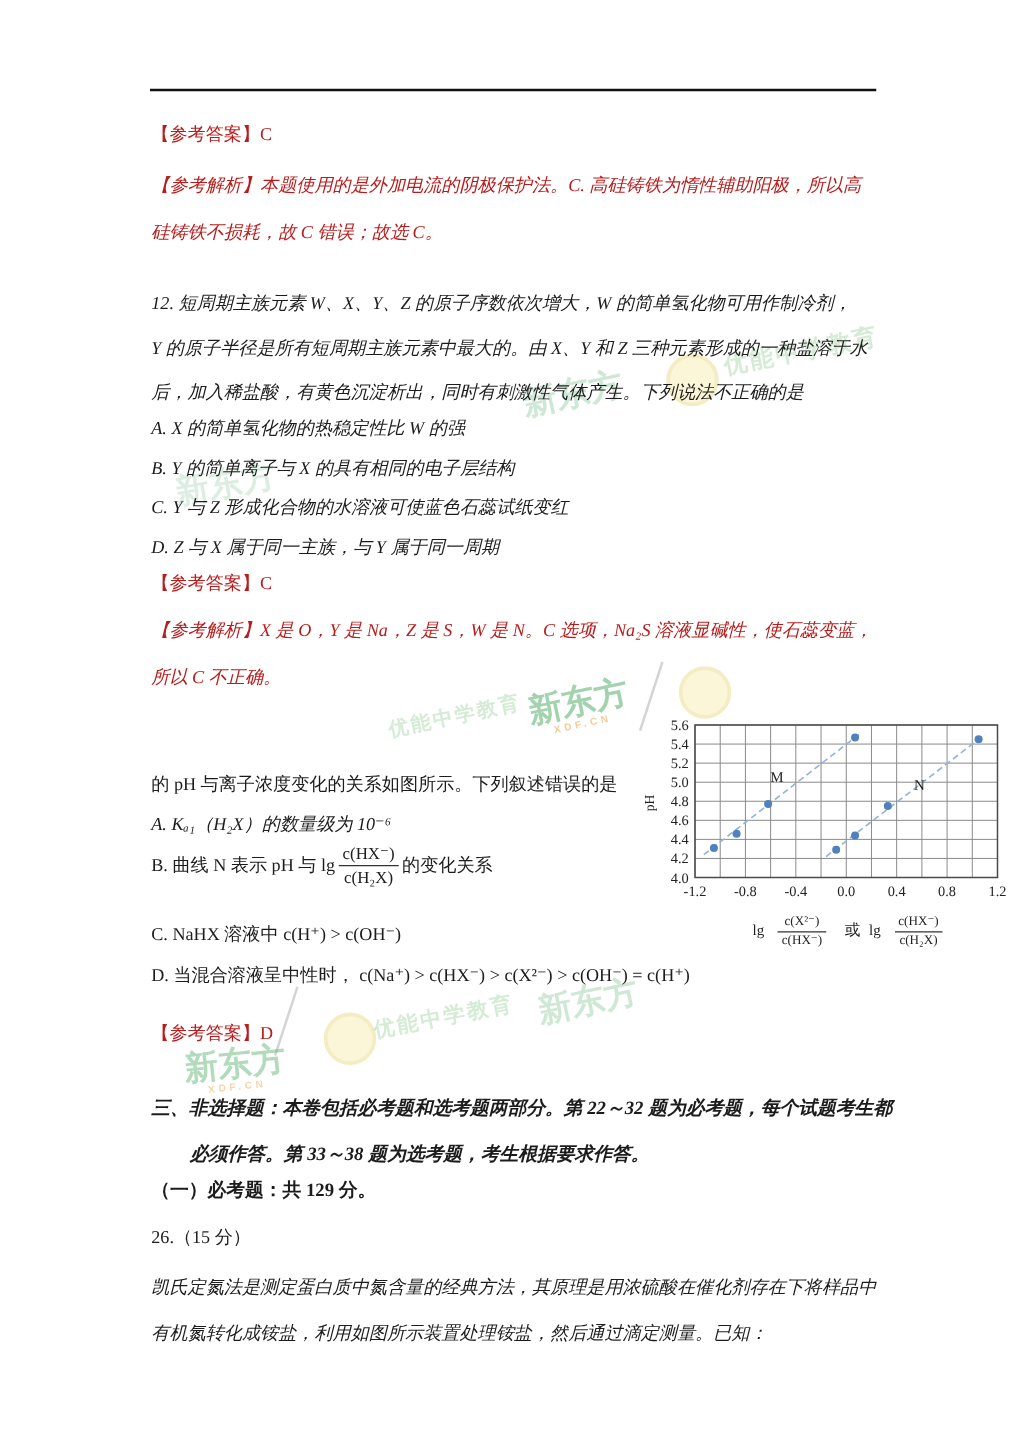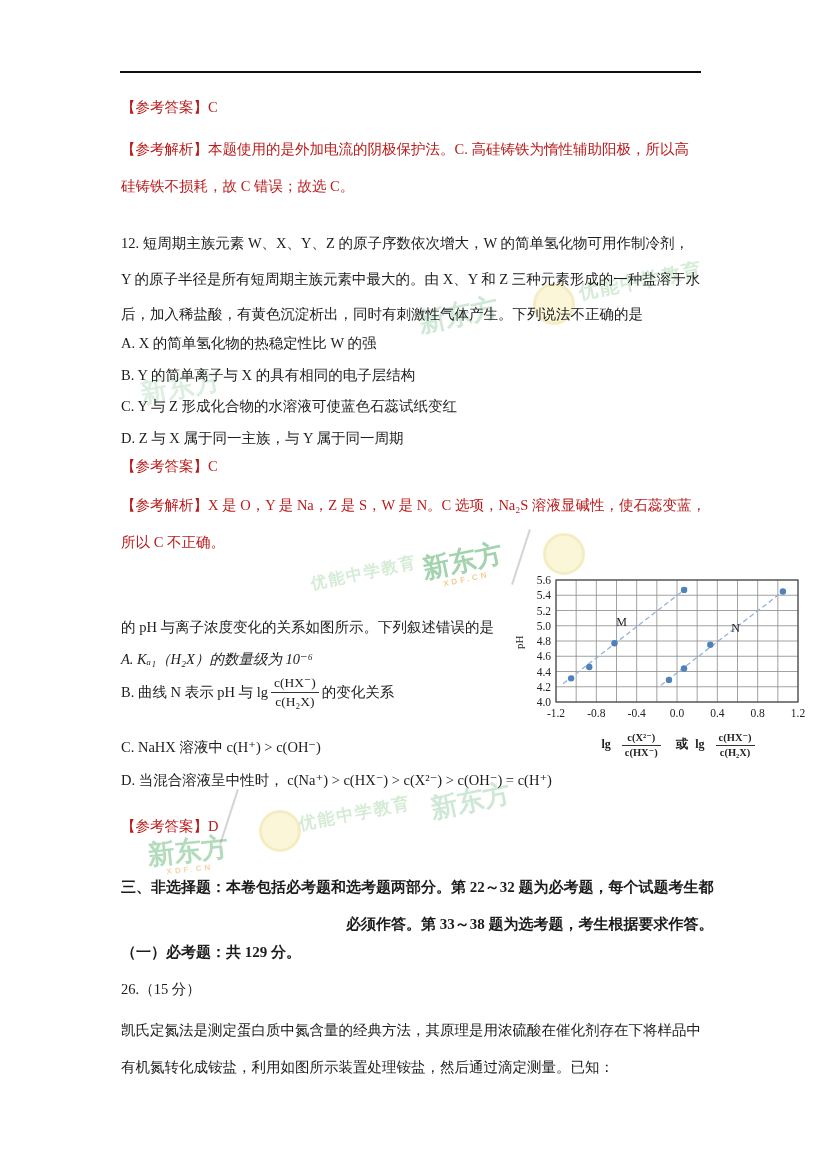--- a/index.html
+++ b/index.html
@@ -4,34 +4,34 @@
 <style>
   html,body{margin:0;padding:0;background:#ffffff;}
   .page{
     position:relative;width:819px;height:1158px;background:#ffffff;overflow:hidden;
     font-family:"Liberation Serif","DejaVu Serif",serif;
     color:#1c1c1c;font-size:14.5px;
   }
   .abs{position:absolute;white-space:nowrap;}
   .rule{position:absolute;left:120px;top:71px;width:581px;height:2px;background:#101010;}
   .red{color:#b91c1c;}
-  .lines div{white-space:nowrap;}
+  .lines div{white-space:nowrap;font-style:italic;}
   .lh37 div{line-height:37px;}
   .lh355 div{line-height:35.5px;}
   .lh315 div{line-height:31.6px;}
-  .bold{font-weight:bold;text-align:right;}
+  .bold{font-weight:bold;}
   .indent2{padding-left:31px;}
   
   .frac{display:inline-block;text-align:center;vertical-align:middle;line-height:1.15;font-size:13.5px;margin:0 3px;}
   .frac .num{display:block;border-bottom:1px solid #333;padding:0 3px 1px 3px;}
   .frac .den{display:block;padding:1px 3px 0 3px;}
   .optB-row{display:flex;align-items:center;}
   
   .chart-box{position:absolute;left:391px;top:-4px;width:305px;height:250px;}
-  .chart-caption{position:absolute;left:44px;top:158px;width:252px;text-align:center;font-size:12px;white-space:nowrap;color:#222;font-weight:bold;}
+  .chart-caption{position:absolute;left:44px;top:158px;width:252px;text-align:center;font-size:12px;white-space:nowrap;color:#222;}
   .chart-caption .frac{font-size:10.5px;margin:0 8px;}
   .chart-caption .orword{margin:0 4px;font-size:12.5px;}
   
   .wm{position:absolute;pointer-events:none;white-space:nowrap;}
   .wm-edu{font-family:"Liberation Sans",sans-serif;font-weight:bold;font-size:19px;color:#cfe8cf;letter-spacing:2px;opacity:.85;}
   .wm-brand{font-family:"Liberation Sans",sans-serif;font-weight:bold;font-size:27px;color:#57b06c;opacity:.55;line-height:1;}
   .wm-brand .sub{display:block;font-size:8px;color:#e8a33d;letter-spacing:3px;text-align:center;margin-top:1px;}
   .wm-brand.faint{opacity:.28;}
   .wm-circle{width:36px;height:36px;border-radius:50%;background:#fbf4cf;border:3px solid #f2e9b6;opacity:.8;}
   .wm-pole{width:2px;height:58px;background:#c9c9c9;opacity:.8;}

